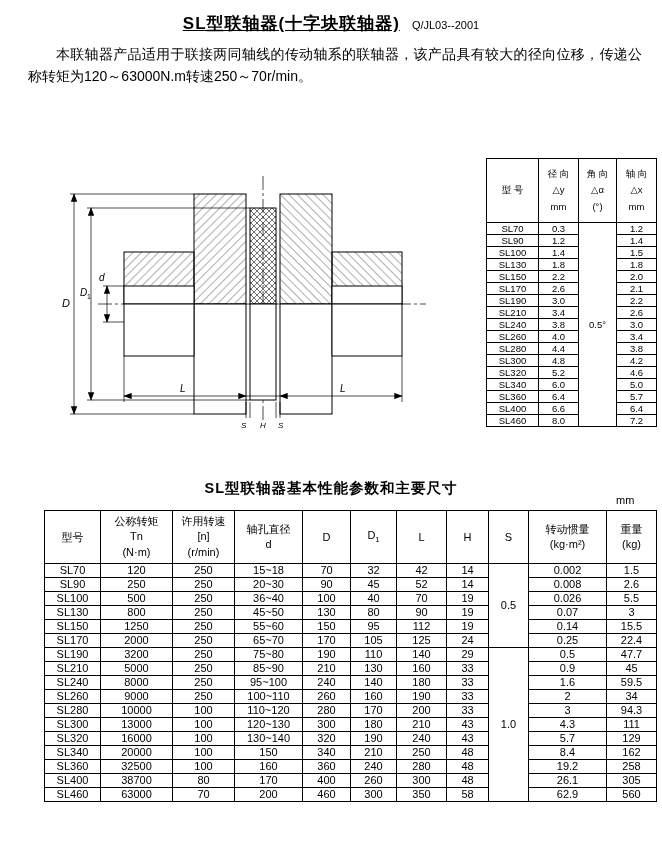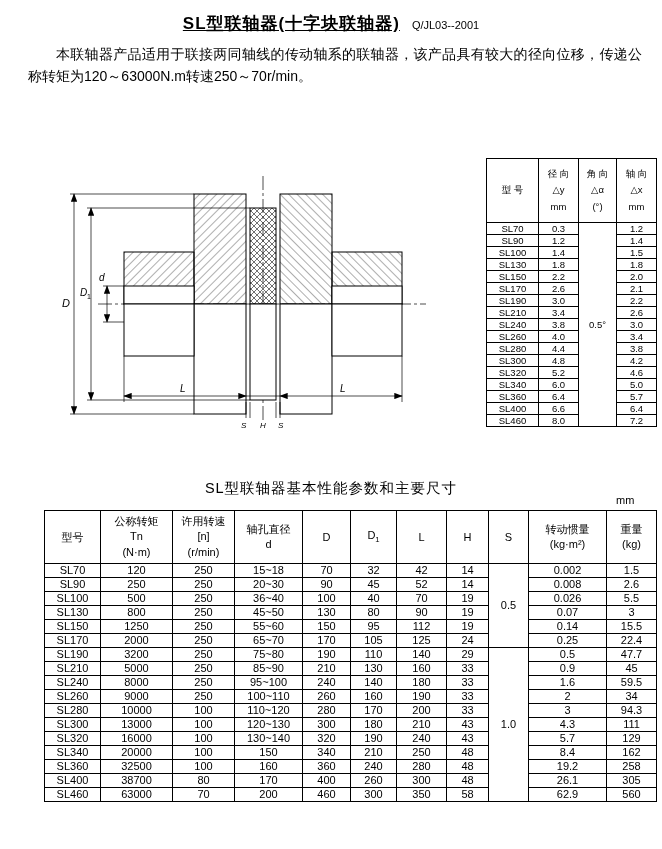--- a/index.html
+++ b/index.html
@@ -16,21 +16,21 @@
   .drawing { position:absolute; left:44px; top:154px; width:420px; height:278px; }
 
   table { border-collapse:collapse; table-layout:fixed; background:#fff; }
   th,td { border:1px solid #000; text-align:center; vertical-align:middle; padding:0 1px; font-weight:normal; }
 
   .tol-table { position:absolute; left:486px; top:158px; width:170px; font-size:9.5px; }
   .tol-table thead th { height:64px; }
   .tol-table thead .hline { line-height:1.7; }
   .tol-table tbody td { height:12px; line-height:11px; font-size:9.5px; }
 
-  .caption { position:absolute; top:479px; left:0; width:662px; text-align:center; font-size:14.5px; font-weight:normal; letter-spacing:1px; }
+  .caption { position:absolute; top:479px; left:0; width:662px; text-align:center; font-size:14.5px; font-weight:bold; letter-spacing:1px; }
   .caption-unit { position:absolute; top:494px; left:616px; font-size:11px; }
 
   .main-table { position:absolute; left:44px; top:510px; width:612px; font-size:11px; }
   .main-table thead th { height:53px; font-size:11px; }
   .main-table thead .hline { line-height:1.4; }
   .main-table tbody td { height:14px; line-height:13px; }
 
   sub { font-size:70%; }
 </style>
 </head>

